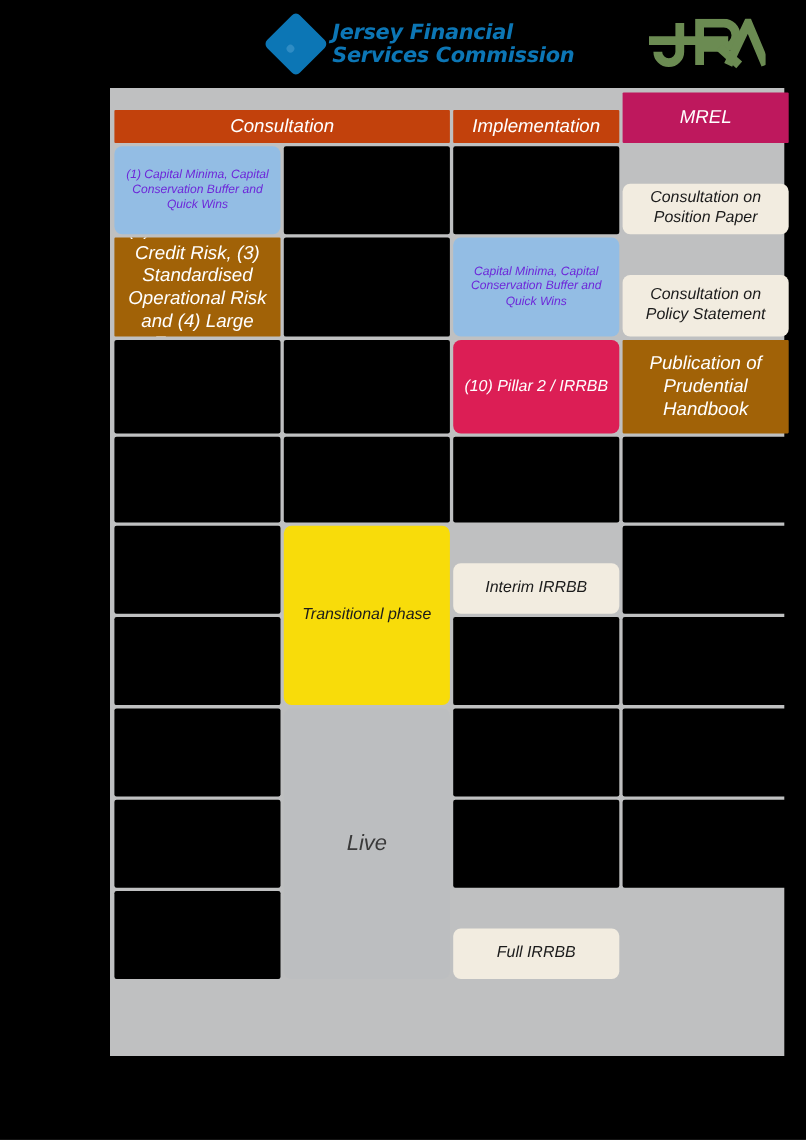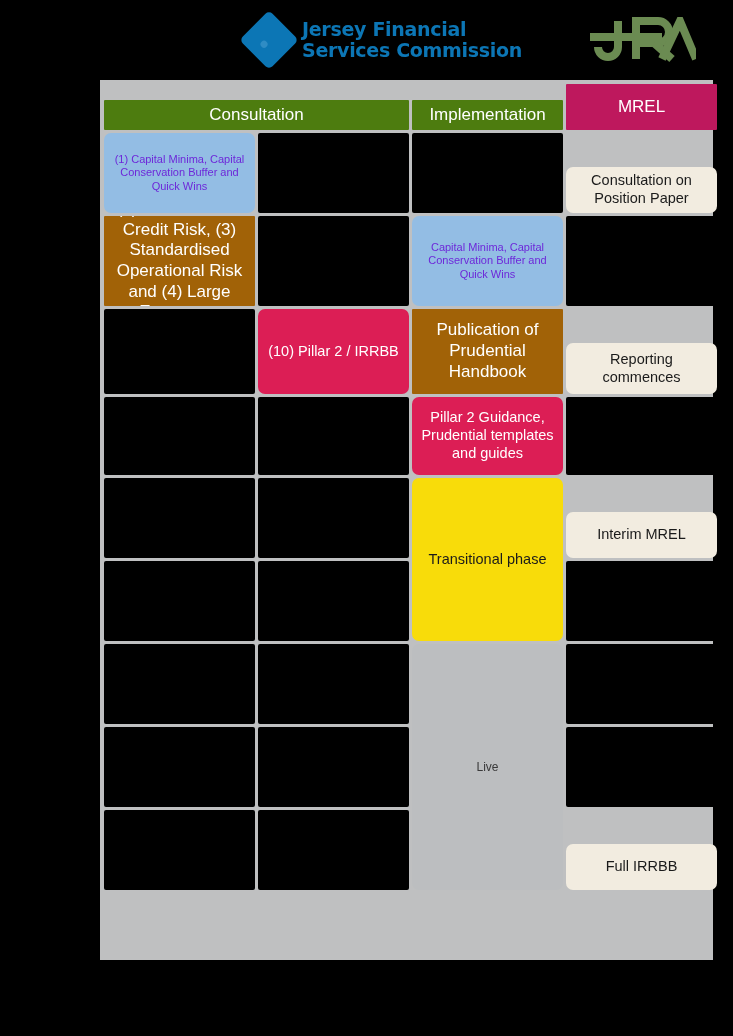--- a/index.html
+++ b/index.html
@@ -13,20 +13,21 @@
   body {
     font-family: "Liberation Sans", sans-serif;
     -webkit-font-smoothing: antialiased;
   }
 
   #page {
     position: relative;
     width: 732px;
     height: 1036px;
     background: #000000;
+    font-style: italic;
   }
 
   
   .logo-band {
     position: absolute;
     left: 0;
     top: 0;
     width: 733px;
     height: 78px;
     background: #000000;
@@ -119,21 +120,21 @@
     padding: 0 5px;
     line-height: 1.22;
   }
 
   
   .hdr {
     font-size: 17px;
     color: #ffffff;
     border-radius: 1px;
   }
-  .hdr-blue  { background: #4d7c0f; margin-top: 16px; }
+  .hdr-blue  { background: #c2410c; margin-top: 16px; }
   .hdr-green { background: #be185d; }
 
   
   .c-empty {
     background: #000000;
     border-radius: 2px;
   }
   .c-blue {
     background: #93bde4;
     color: #6d28d9;
@@ -155,21 +156,21 @@
   .c-yellow {
     background: #f8dc0a;
     color: #1b1b1b;
     border-radius: 7px;
     font-size: 14.5px;
   }
   .c-grey {
     background: #bcbec0;
     color: #3a3a3a;
     border-radius: 7px;
-    font-size: 12px;
+    font-size: 20px;
   }
   .c-cream {
     background: #f2ece0;
     color: #1b1b1b;
     border-radius: 7px;
     font-size: 14.5px;
     margin-top: 34px;
   }
 
   
@@ -233,62 +234,59 @@
 
     <div class="cell c-green">
       <span class="txt">(2) Standardised Credit Risk, (3) Standardised Operational Risk and (4) Large Exposures</span>
     </div>
     <div class="cell c-empty">
       <span class="txt"></span>
     </div>
     <div class="cell c-blue">
       <span class="txt">Capital Minima, Capital Conservation Buffer and Quick Wins</span>
     </div>
+    <div class="cell c-cream">
+      <span class="txt">Consultation on Policy Statement</span>
+    </div>
 
     <div class="cell c-empty">
       <span class="txt"></span>
     </div>
     <div class="cell c-empty">
       <span class="txt"></span>
     </div>
 
     <div class="cell c-pink">
       <span class="txt">(10) Pillar 2 / IRRBB</span>
     </div>
     <div class="cell c-green">
       <span class="txt">Publication of Prudential Handbook</span>
     </div>
-    <div class="cell c-cream">
-      <span class="txt">Reporting commences</span>
-    </div>
-
-    <div class="cell c-empty">
-      <span class="txt"></span>
-    </div>
-    <div class="cell c-empty">
-      <span class="txt"></span>
-    </div>
-    <div class="cell c-pink">
-      <span class="txt">Pillar 2 Guidance, Prudential templates and guides</span>
+
+    <div class="cell c-empty">
+      <span class="txt"></span>
+    </div>
+    <div class="cell c-empty">
+      <span class="txt"></span>
     </div>
     <div class="cell c-empty">
       <span class="txt"></span>
     </div>
 
     <div class="cell c-empty">
       <span class="txt"></span>
     </div>
     <div class="cell c-empty">
       <span class="txt"></span>
     </div>
     <div class="cell c-yellow span2row">
       <span class="txt">Transitional phase</span>
     </div>
     <div class="cell c-cream">
-      <span class="txt">Interim MREL</span>
+      <span class="txt">Interim IRRBB</span>
     </div>
 
     <div class="cell c-empty">
       <span class="txt"></span>
     </div>
     <div class="cell c-empty">
       <span class="txt"></span>
     </div>
     <div class="cell c-empty">
       <span class="txt"></span>

